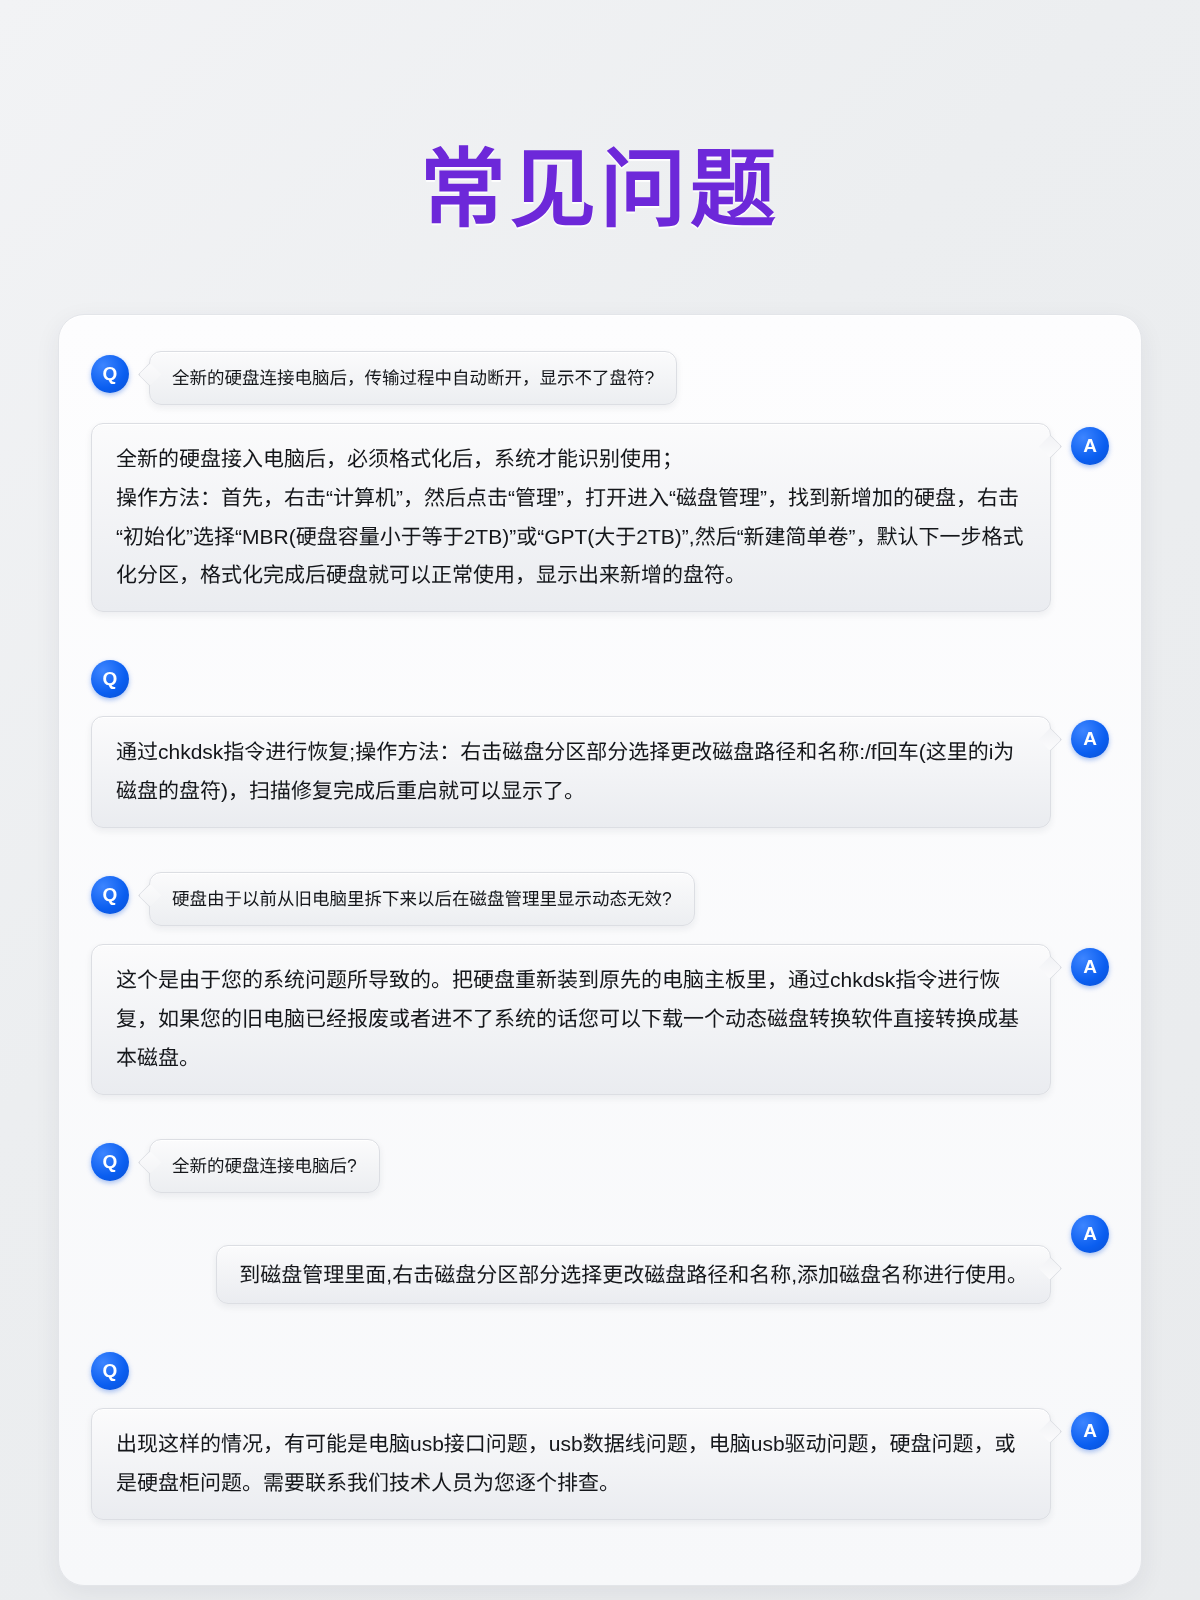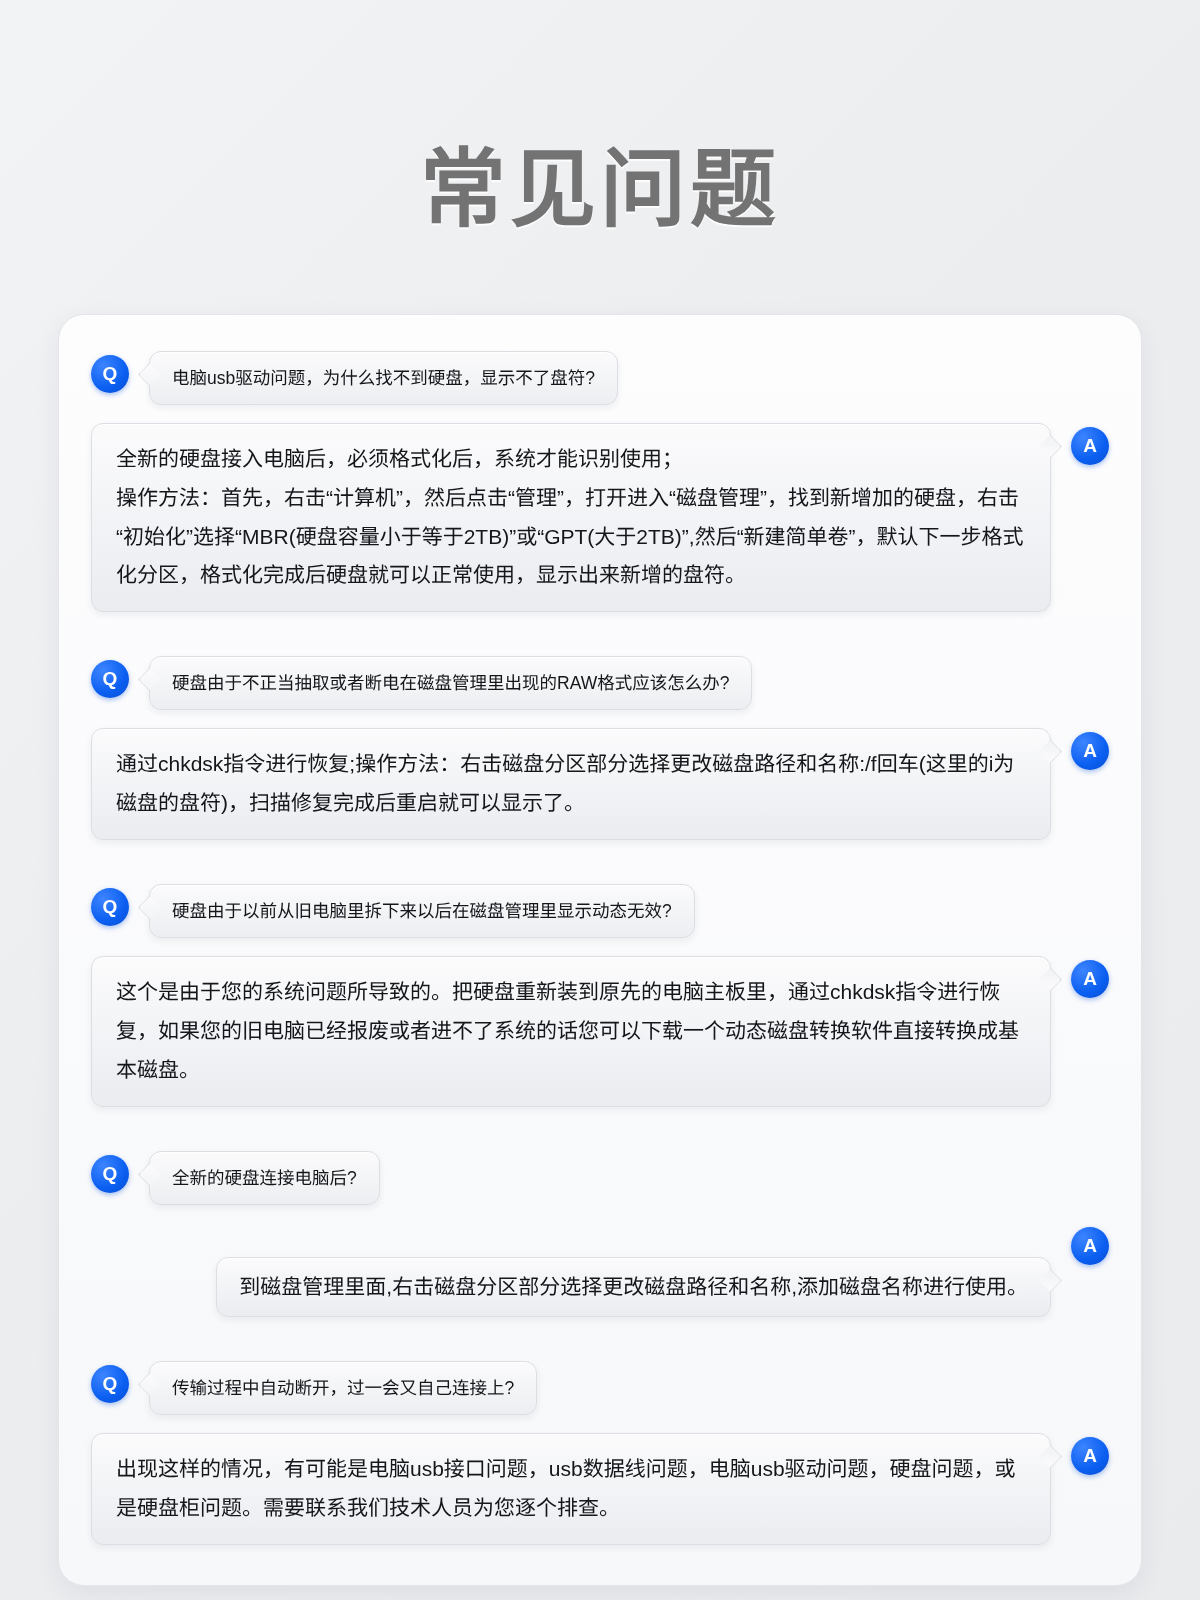--- a/index.html
+++ b/index.html
@@ -20,21 +20,21 @@
     width: 1200px;
     height: 1600px;
     box-sizing: border-box;
   }
 
   .page-title {
     text-align: center;
     font-size: 86px;
     font-weight: 800;
     letter-spacing: 4px;
-    color: #737373;
+    color: #6d28d9;
     padding-top: 88px;
     line-height: 1;
     text-shadow: 0 2px 1px rgba(255,255,255,0.9);
   }
 
   .card {
     position: absolute;
     left: 58px;
     top: 256px;
     width: 1084px;
@@ -147,33 +147,32 @@
 
 <div class="page">
 
   <h1 class="page-title">常见问题</h1>
 
   <div class="card">
 
     <div class="qa-block">
       <div class="q-row">
         <div class="badge">Q</div>
-        <div class="q-bubble">电脑usb驱动问题，为什么找不到硬盘，显示不了盘符?</div>
+        <div class="q-bubble">全新的硬盘连接电脑后，传输过程中自动断开，显示不了盘符?</div>
       </div>
       <div class="a-row">
         <div class="a-bubble text-indent-wrap">全新的硬盘接入电脑后，必须格式化后，系统才能识别使用；
 操作方法：首先，右击“计算机”，然后点击“管理”，打开进入“磁盘管理”，找到新增加的硬盘，右击“初始化”选择“MBR(硬盘容量小于等于2TB)”或“GPT(大于2TB)”,然后“新建简单卷”，默认下一步格式化分区，格式化完成后硬盘就可以正常使用，显示出来新增的盘符。</div>
         <div class="badge">A</div>
       </div>
     </div>
 
     <div class="qa-block">
       <div class="q-row">
         <div class="badge">Q</div>
-        <div class="q-bubble">硬盘由于不正当抽取或者断电在磁盘管理里出现的RAW格式应该怎么办?</div>
       </div>
       <div class="a-row">
         <div class="a-bubble text-indent-wrap">通过chkdsk指令进行恢复;操作方法：右击磁盘分区部分选择更改磁盘路径和名称:/f回车(这里的i为磁盘的盘符)，扫描修复完成后重启就可以显示了。</div>
         <div class="badge">A</div>
       </div>
     </div>
 
     <div class="qa-block">
       <div class="q-row">
         <div class="badge">Q</div>
@@ -192,21 +191,20 @@
       </div>
       <div class="a-row">
         <div class="a-bubble shrink">到磁盘管理里面,右击磁盘分区部分选择更改磁盘路径和名称,添加磁盘名称进行使用。</div>
         <div class="badge">A</div>
       </div>
     </div>
 
     <div class="qa-block">
       <div class="q-row">
         <div class="badge">Q</div>
-        <div class="q-bubble">传输过程中自动断开，过一会又自己连接上?</div>
       </div>
       <div class="a-row" style="margin-bottom:0;">
         <div class="a-bubble text-indent-wrap">出现这样的情况，有可能是电脑usb接口问题，usb数据线问题，电脑usb驱动问题，硬盘问题，或是硬盘柜问题。需要联系我们技术人员为您逐个排查。</div>
         <div class="badge">A</div>
       </div>
     </div>
 
   </div>
 </div>
 

